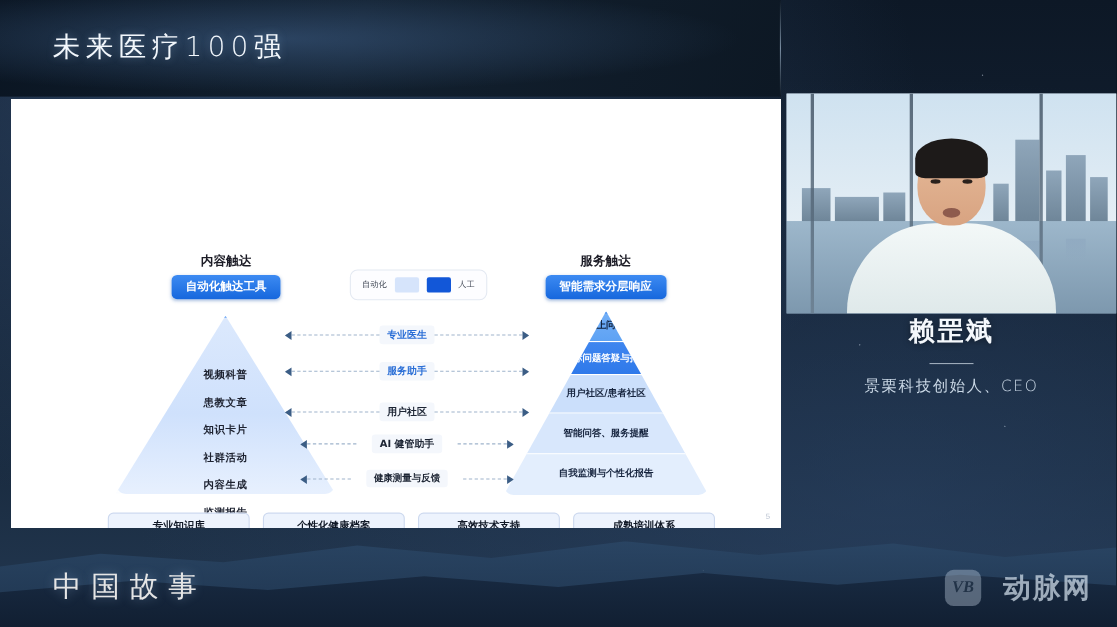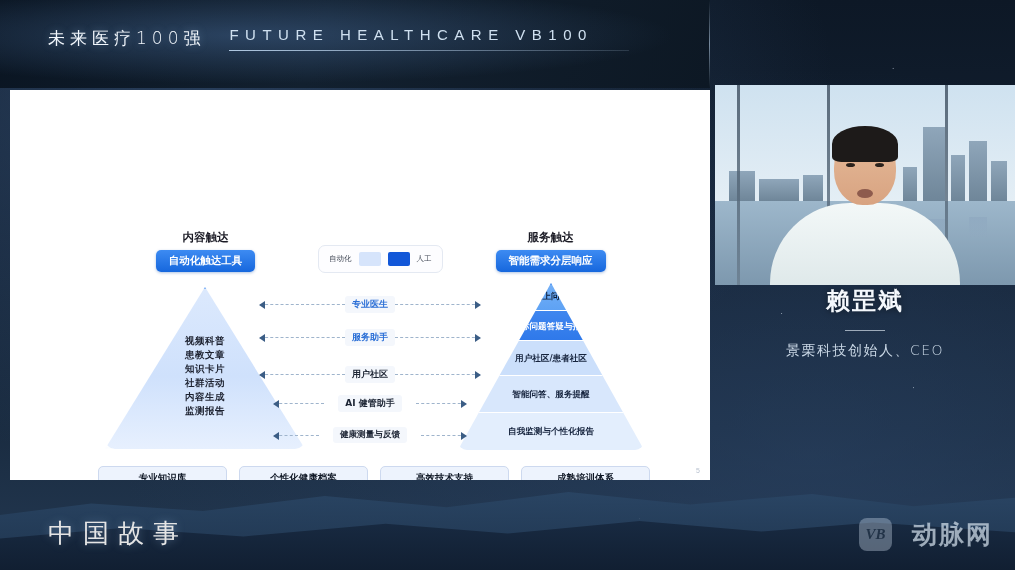--- a/index.html
+++ b/index.html
@@ -60,21 +60,21 @@
     position:absolute; inset:0;
     background:
       radial-gradient(ellipse at 35% 40%, rgba(70,105,150,.5), rgba(8,16,28,0) 65%),
       linear-gradient(110deg,#0a1522 0%,#12202f 45%,#0d1824 100%);
   }
   .brand-row {
     position:absolute; left:48px; top:26px;
     display:flex; align-items:center; gap:24px;
   }
   .brand-cn {
-    color:#f2f7fc; font-size:17px; letter-spacing:5px;
+    color:#f2f7fc; font-size:25px; letter-spacing:5px;
     font-family:"DejaVu Sans","Liberation Sans",sans-serif; font-weight:300;
     text-shadow:0 0 8px rgba(170,205,240,.35);
   }
   .brand-en-wrap { position:relative; padding-bottom:8px; }
   .brand-en {
     color:#cfe0f0; font-size:15px; letter-spacing:6.5px; font-weight:300;
     font-family:"Liberation Sans",sans-serif;
   }
   .brand-rule {
     position:absolute; left:0; bottom:0; width:400px; height:1px;
@@ -134,21 +134,21 @@
     position:absolute; inset:0;
     clip-path: polygon(50% 0%, 100% 100%, 0% 100%);
     background:linear-gradient(160deg,#5a9bf3 0%,#9cc3f7 35%,rgba(180,210,250,0) 70%);
     opacity:.9;
     -webkit-mask: linear-gradient(#000,#000) content-box, linear-gradient(#000,#000);
     -webkit-mask-composite: xor; mask-composite: exclude;
     padding:2px;
   }
   .tri-left .tri-items {
     position:absolute; left:0; right:0; top:48px;
-    display:flex; flex-direction:column; align-items:center; gap:1px;
+    display:flex; flex-direction:column; align-items:center; gap:12px;
   }
   .tri-left .tri-items span {
     font-size:9.5px; color:#1d2230; font-weight:bold;
     font-family:"DejaVu Sans",sans-serif; letter-spacing:.5px;
   }
 
   
   .pyr { position:absolute; left:448px; top:193px; width:186px; height:167px; }
   .pyr .pyr-clip {
     position:absolute; inset:0;
@@ -273,24 +273,20 @@
 <div class="stage">
   <div class="stars"></div>
   <div class="wave wave1"></div>
   <div class="wave wave2"></div>
 </div>
 
 <div class="top-banner">
   <div class="bnr-bg"></div>
   <div class="brand-row">
     <div class="brand-cn">未来医疗100强</div>
-    <div class="brand-en-wrap">
-      <div class="brand-en">FUTURE HEALTHCARE VB100</div>
-      <div class="brand-rule"></div>
-    </div>
   </div>
   <div class="banner-edge"></div>
 </div>
 
 <div class="slide">
 
 
   <div class="col-head" id="head-left">
     <div class="ch-label">内容触达</div>
     <div class="pill">自动化触达工具</div>

